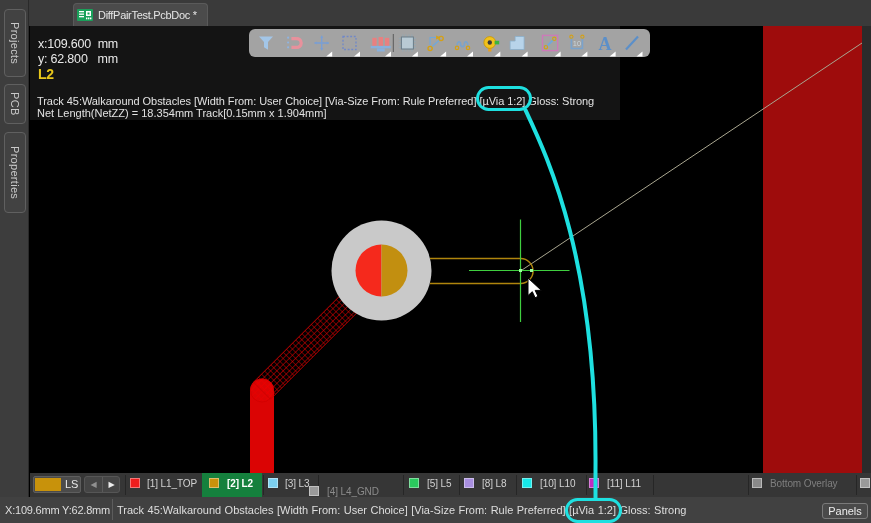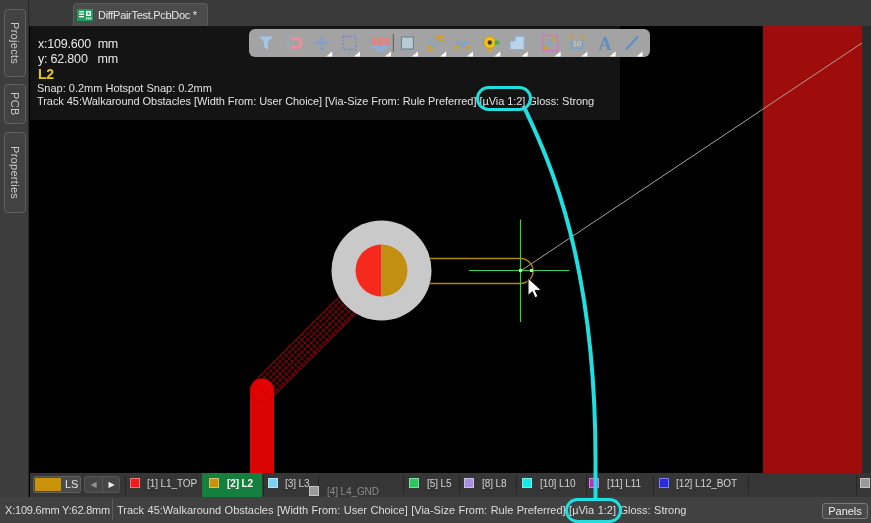--- a/index.html
+++ b/index.html
@@ -74,22 +74,22 @@
       <path d="M381.5,244.5 A26,26 0 0 1 381.5,296.5 Z" fill="#c28f10"></path>
       <line x1="520.5" y1="219.5" x2="520.5" y2="322" stroke="#3fcf3f" stroke-width="1.2"></line>
       <line x1="469" y1="270.5" x2="569.5" y2="270.5" stroke="#3fcf3f" stroke-width="1.2"></line>
       <rect x="519" y="269" width="3" height="3" fill="#9dff9d"></rect>
       <rect x="530" y="269" width="3" height="3" fill="#9dff9d"></rect>
     </svg>
     <div id="hud">
       <div class="big" style="top:11px;">x:109.600  mm</div>
       <div class="big" style="top:26px;">y: 62.800   mm</div>
       <div class="big" style="top:40px; color:#e7c61b; font-weight:bold; font-size:14px;">L2</div>
-      <div class="sm" style="top:56px;">Snap: 0.2mm Hotspot Snap: 0.2mm</div>
       <div class="sm" style="top:69px; letter-spacing:-0.06px;">Track 45:Walkaround Obstacles [Width From: User Choice] [Via-Size From: Rule Preferred] [µVia 1:2] Gloss: Strong</div>
+      <div class="sm" style="top:81px;">Net Length(NetZZ) = 18.354mm Track[0.15mm x 1.904mm]</div>
     </div>
     <div id="toolbar">
       <svg width="401" height="28" viewBox="0 0 401 28">
         <g transform="translate(17,14)">
           <path d="M-7,-6.5 H7 L2,-1 V6.8 L-2,4.2 V-1 Z" fill="#a3c6e8"></path>
         </g>
         <g transform="translate(45.4,14)">
           <path d="M-3,-4.3 H1.5 A4.4,4.4 0 1 1 1.5,4.3 H-3" fill="none" stroke="#e8919c" stroke-width="3.2"></path>
           <circle cx="-6.3" cy="-5.3" r="1.1" fill="#8fb4e0"></circle>
           <circle cx="-6.3" cy="-0.5" r="1.1" fill="#8fb4e0"></circle>
@@ -233,25 +233,25 @@
     <div class="ltab" style="left:486px; width:69px;">
       <div class="sw" style="left:6px; background:#17e8e8;"></div>
       <div class="tx" style="left:24px;">[10] L10</div>
     </div>
     <div class="ldiv" style="left:555.5px;"></div>
     <div class="ltab" style="left:556px; width:66px;">
       <div class="sw" style="left:3px; background:#c22ac2;"></div>
       <div class="tx" style="left:21px;">[11] L11</div>
     </div>
     <div class="ldiv" style="left:622.5px;"></div>
-    <div class="ltab" style="left:623px; width:94px;">
-      <div class="sw" style="left:6px; background:#2a2ae0;"></div>
-      <div class="tx" style="left:23px;">[12] L12_BOT</div>
-    </div>
     <div class="ldiv" style="left:717.5px;"></div>
+    <div class="ltab" style="left:718px; width:107px;">
+      <div class="sw" style="left:4px; background:#8a8a8a;"></div>
+      <div class="tx" style="left:22px; color:#7f7f7f;">Bottom Overlay</div>
+    </div>
     <div class="ldiv" style="left:825.5px;"></div>
     <div class="ltab" style="left:826px; width:15px;">
       <div class="sw" style="left:4px; background:#9a9a9a;"></div>
     </div>
   </div>
 
   <div id="statusbar">
     <div class="st" style="left:5px; letter-spacing:-0.2px;">X:109.6mm Y:62.8mm</div>
     <div style="position:absolute; left:111.5px; top:2px; width:1.5px; height:21px; background:#5c5c5c;"></div>
     <div class="st" style="left:117px; word-spacing:0.4px;">Track 45:Walkaround Obstacles [Width From: User Choice] [Via-Size From: Rule Preferred] [µVia 1:2] Gloss: Strong</div>

